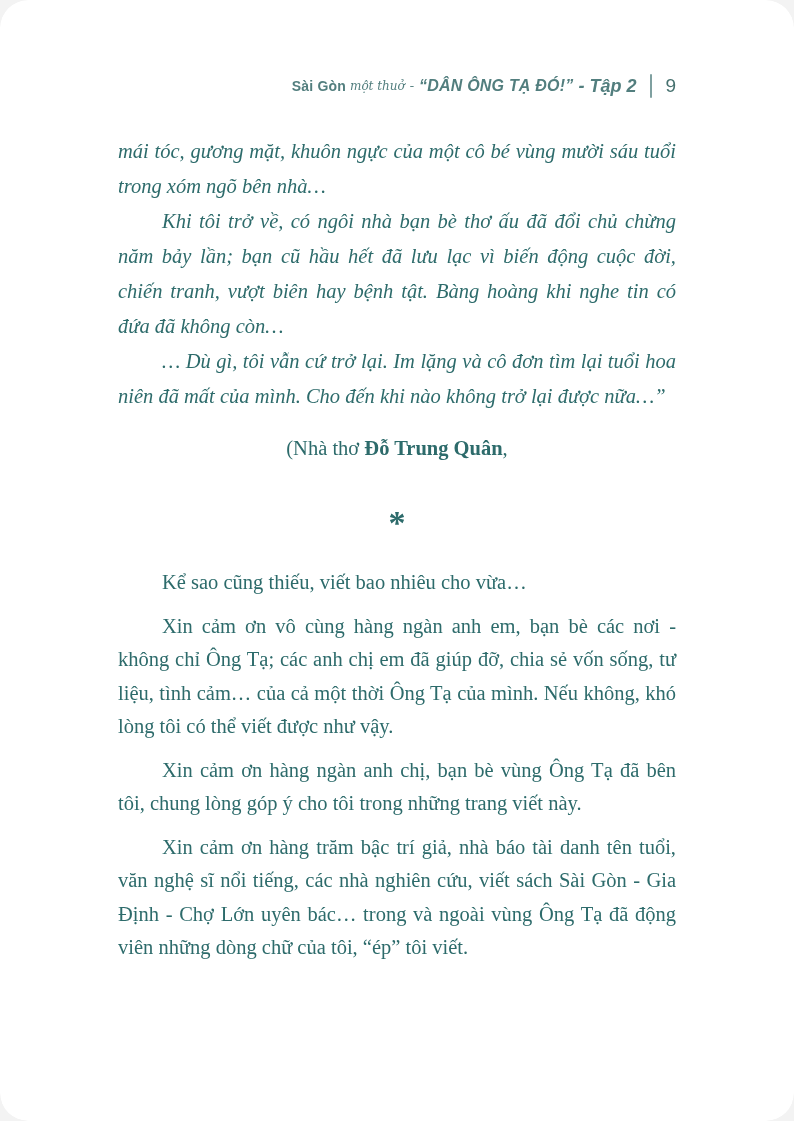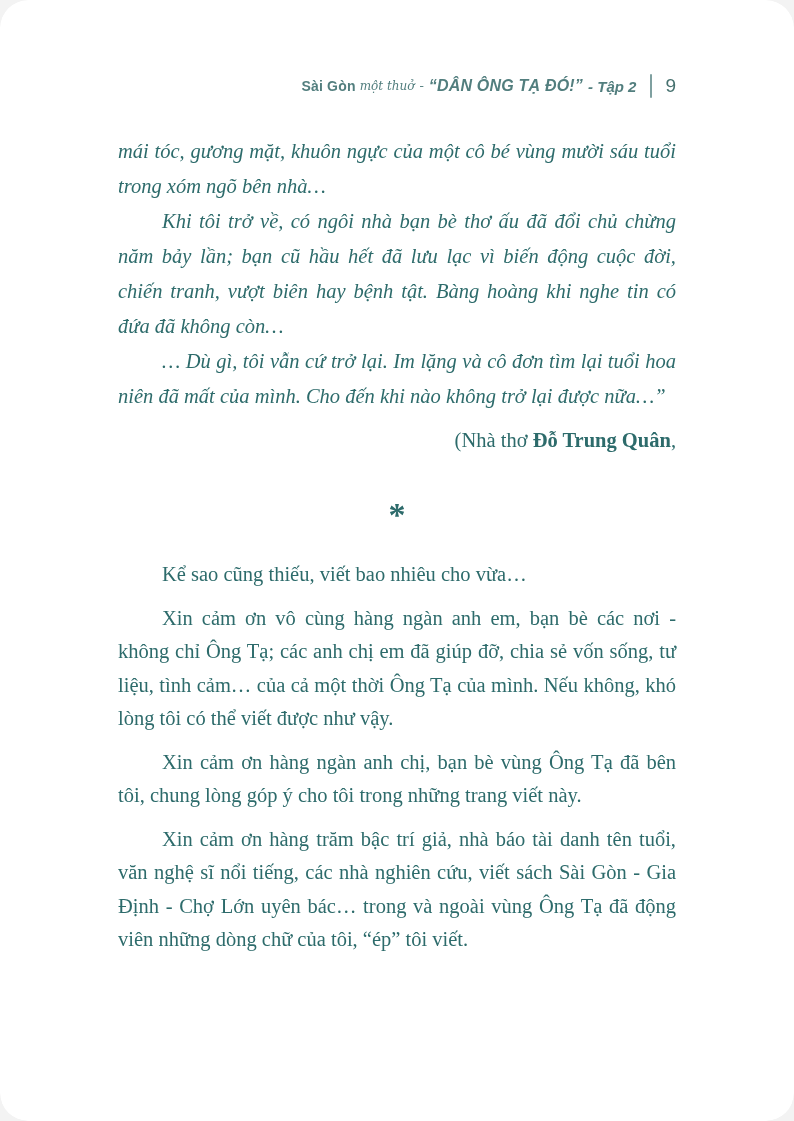--- a/index.html
+++ b/index.html
@@ -41,21 +41,21 @@
     font-family: "Liberation Sans", "DejaVu Sans", sans-serif;
     font-weight: bold;
     font-style: italic;
     font-size: 16px;
     letter-spacing: 0.2px;
   }
   .ht-vol {
     font-family: "Liberation Sans", "DejaVu Sans", sans-serif;
     font-weight: bold;
     font-style: italic;
-    font-size: 15px;
+    font-size: 18px;
     margin-left: 5px;
   }
   .header-bar {
     display: inline-block;
     width: 2px;
     height: 24px;
     background: #7fa0a0;
     margin: 0 13px 0 14px;
   }
   .page-number {
@@ -68,22 +68,22 @@
   .quote-section p {
     font-style: italic;
     font-size: 20.5px;
     line-height: 35px;
     text-align: justify;
     text-indent: 44px;
   }
   .quote-section p.continuation { text-indent: 0; }
   
   .attribution {
-    margin-top: 10px;
-    text-align: right;
+    margin-top: 18px;
+    text-align: center;
     font-size: 20.5px;
     line-height: 32px;
   }
   .attribution strong { font-weight: bold; }
   
   .separator {
     text-align: center;
     margin-top: 42px;
     margin-bottom: 26px;
     font-size: 34px;

